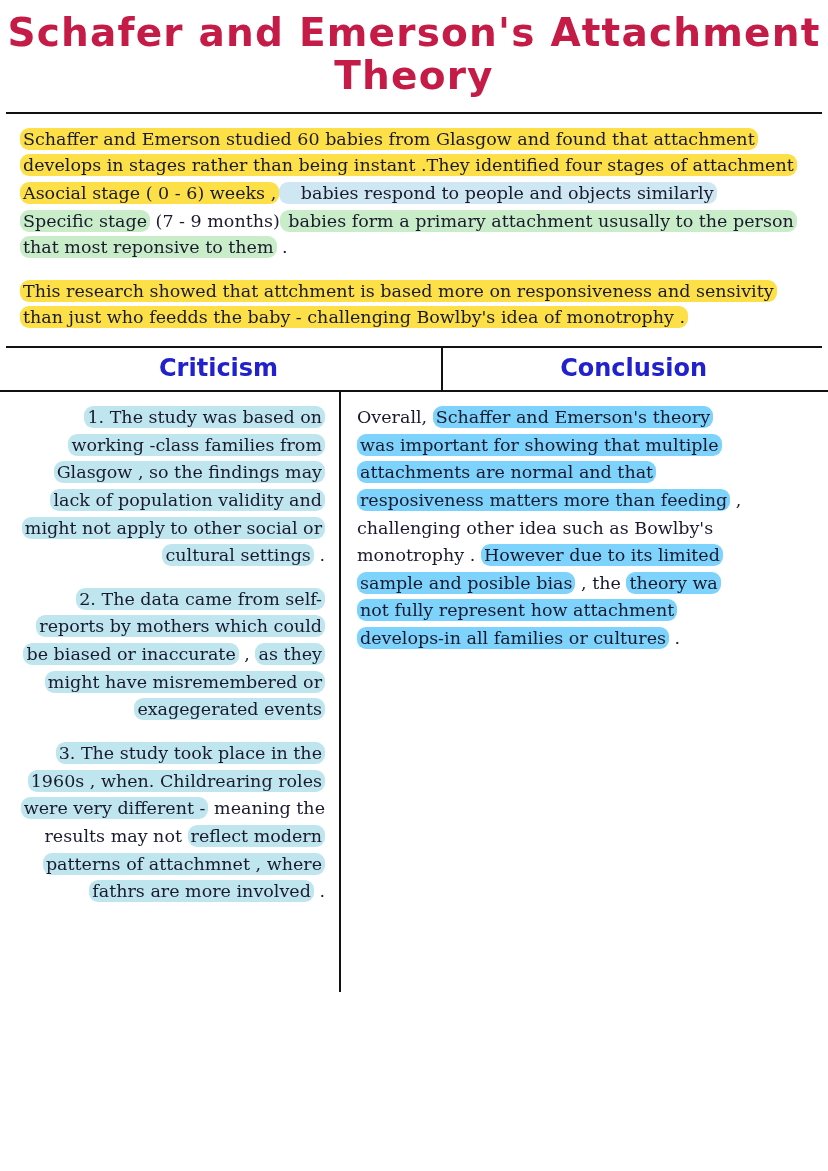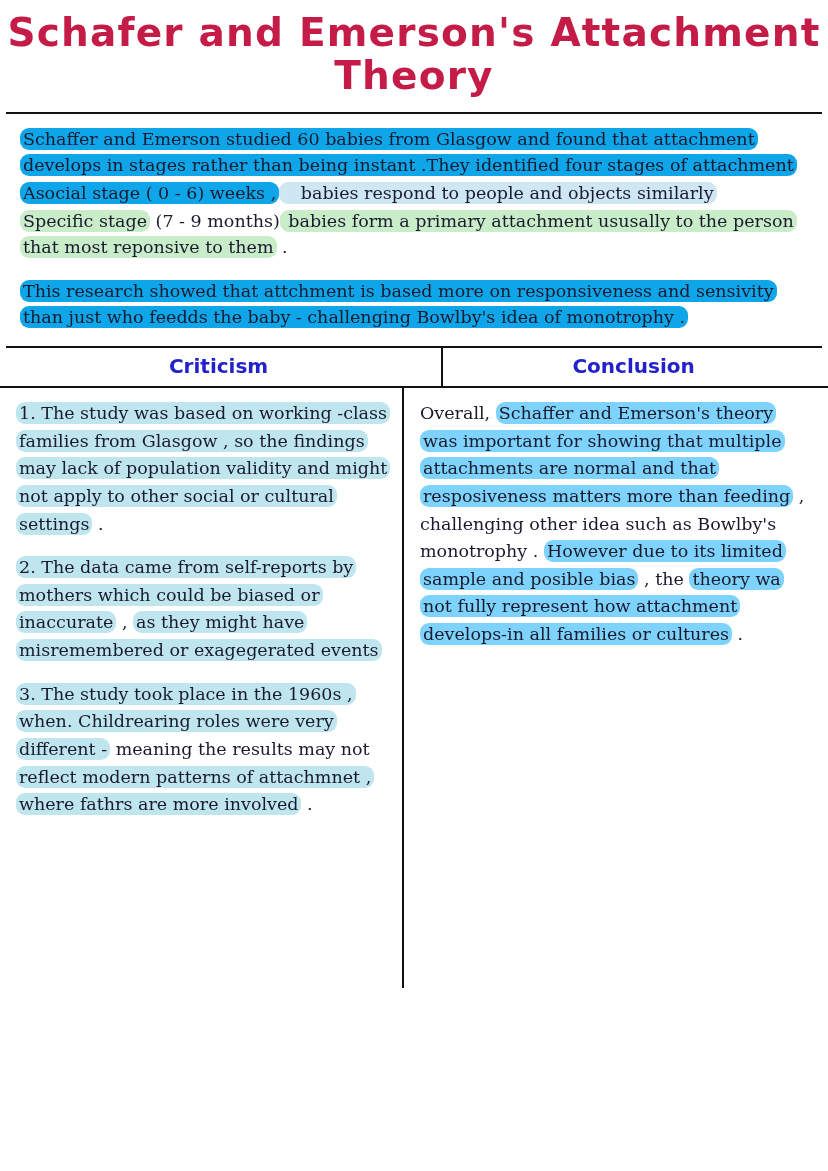--- a/index.html
+++ b/index.html
@@ -48,21 +48,21 @@
   .note-line {
     position: relative;
     margin-bottom: 1px;
   }
   .hl {
     border-radius: 9px;
     padding: 1px 3px;
     box-decoration-break: clone;
     -webkit-box-decoration-break: clone;
   }
-  .hl-pink   { background: #0ea5e9; }
+  .hl-pink   { background: #fde047; }
   .hl-blue   { background: #cfe7f3; padding-left: 16px; }
   .hl-yellow { background: #f6f2c0; }
   .hl-green  { background: #c9ecc9; }
   .hl-purple { background: #ddd0ee; }
   .hl-periwinkle { background: #7dd3fc; }
   .hl-cyan   { background: #bfe6ef; }
 
   .para-gap { height: 16px; }
 
   
@@ -70,40 +70,40 @@
     position: relative;
     margin-top: 6px;
   }
   .thead {
     display: flex;
     border-bottom: 2.5px solid #111;
   }
   .th {
     font-family: "DejaVu Sans", sans-serif;
     font-weight: bold;
-    font-size: 20px;
+    font-size: 24px;
     color: #2222cc;
     text-align: center;
     padding: 6px 4px 8px 0;
     margin-left: 38px;
   }
   .th-left  { width: 402px; }
   .th-right { width: 424px; border-left: 2.5px solid #111; }
 
   .tbody {
     display: flex;
     min-height: 600px;
   }
   .td {
     padding: 12px 14px 10px 16px;
     font-size: 17.5px;
     line-height: 1.58;
     box-sizing: border-box;
   }
-  .td-left  { width: 402px; }
+  .td-left  { width: 339px; text-align: right; }
   .td-right { width: 424px; border-left: 2.5px solid #111; }
 
   .item { margin-bottom: 16px; }
   .item:last-child { margin-bottom: 0; }
 </style>
 </head>
 <body>
 
 <div class="page">
 

